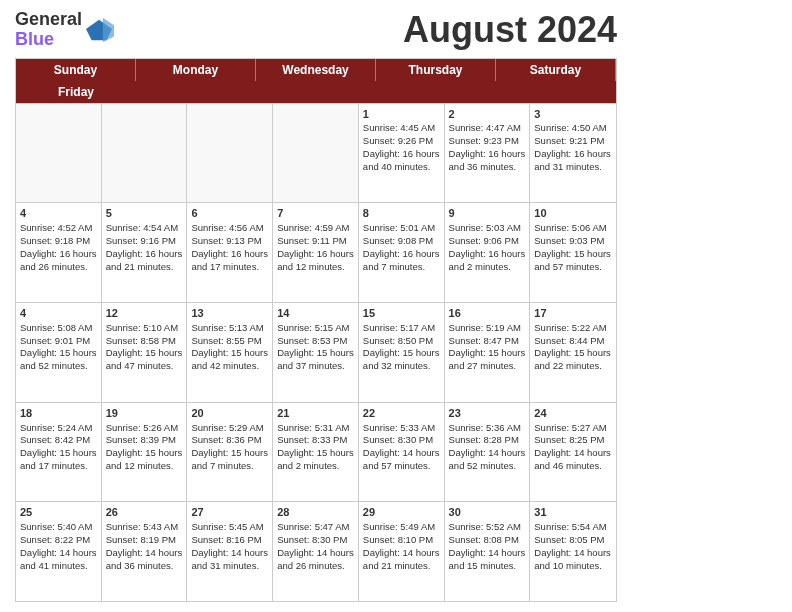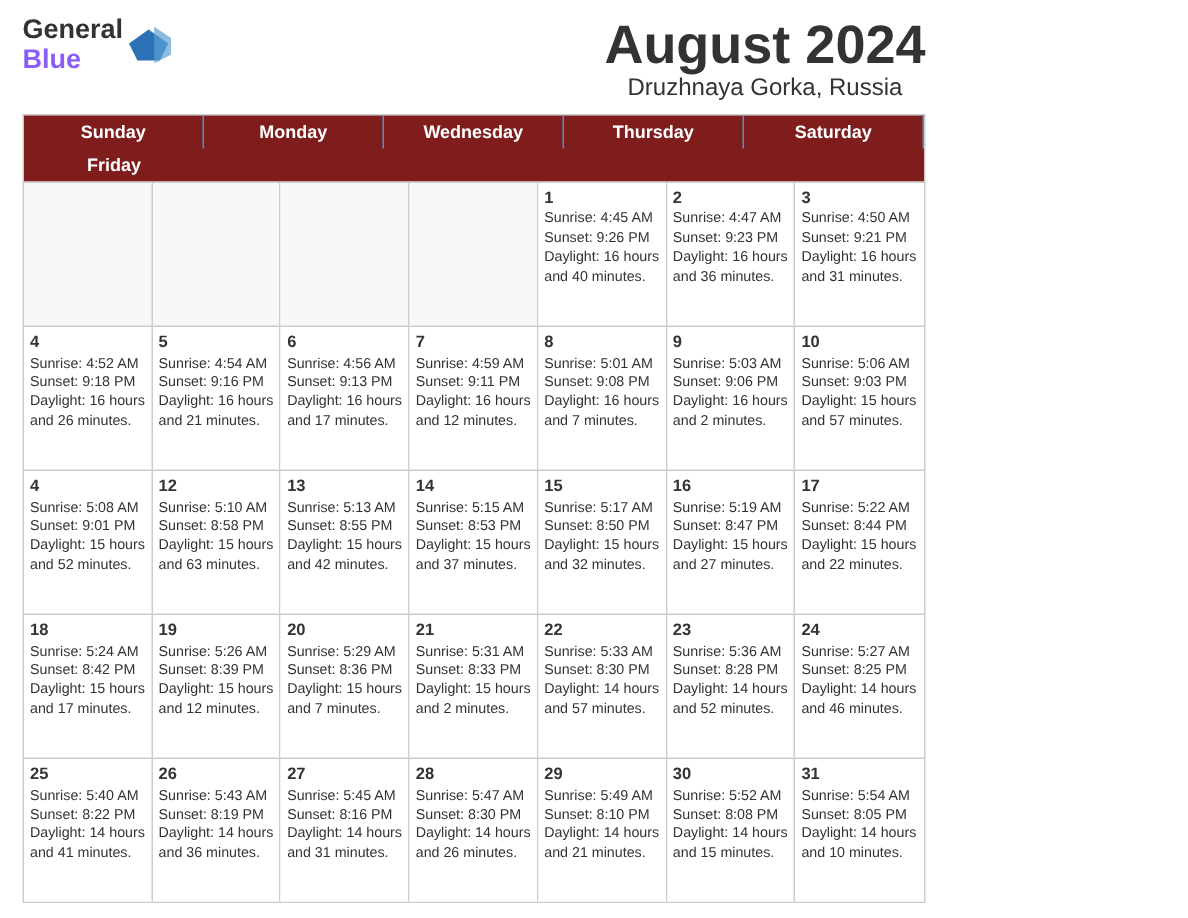--- a/index.html
+++ b/index.html
@@ -108,21 +108,20 @@
         <span style="font-size:18px;font-weight:bold;color:#333;line-height:1.1;">General</span>
         <span style="font-size:18px;font-weight:bold;color:#8b5cf6;line-height:1.1;">Blue</span>
       </div>
       <svg class="logo-icon" viewBox="0 0 30 30" xmlns="http://www.w3.org/2000/svg">
         <polygon points="14,4 28,14 22,26 6,26 0,14" fill="#2a72b5"></polygon>
         <polygon points="18,2 30,10 30,22 18,28" fill="#5ca0d3" opacity="0.7"></polygon>
       </svg>
     </div>
     <div class="title-block">
       <div class="main-title">August 2024</div>
-      <div class="subtitle">Druzhnaya Gorka, Russia</div>
     </div>
   </div>
 
   <div class="calendar">
     <div class="cal-header-row">
       <div class="cal-header-cell">Sunday</div>
       <div class="cal-header-cell">Monday</div>
       <div class="cal-header-cell">Wednesday</div>
       <div class="cal-header-cell">Thursday</div>
       <div class="cal-header-cell">Saturday</div>
@@ -213,21 +212,21 @@
             <div>Sunrise: 5:08 AM</div>
             <div>Sunset: 9:01 PM</div>
             <div>Daylight: 15 hours</div>
             <div>and 52 minutes.</div>
           </div>
           <div class="cal-cell">
             <div class="day-num">12</div>
             <div>Sunrise: 5:10 AM</div>
             <div>Sunset: 8:58 PM</div>
             <div>Daylight: 15 hours</div>
-            <div>and 63 minutes.</div>
+            <div>and 47 minutes.</div>
           </div>
           <div class="cal-cell">
             <div class="day-num">13</div>
             <div>Sunrise: 5:13 AM</div>
             <div>Sunset: 8:55 PM</div>
             <div>Daylight: 15 hours</div>
             <div>and 42 minutes.</div>
           </div>
           <div class="cal-cell">
             <div class="day-num">14</div>

